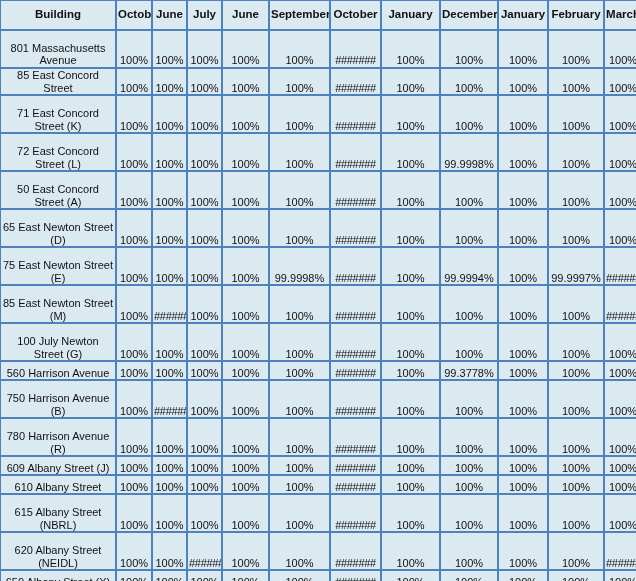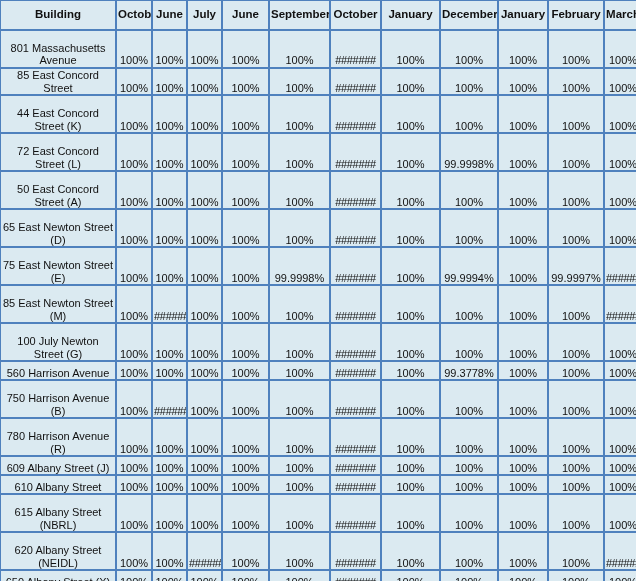--- a/index.html
+++ b/index.html
@@ -116,21 +116,21 @@
           <td class="val">100%</td>
           <td class="val">100%</td>
           <td class="val pink hash">#######</td>
           <td class="val">100%</td>
           <td class="val">100%</td>
           <td class="val">100%</td>
           <td class="val">100%</td>
           <td class="val">100%</td>
         </tr>
         <tr style="height: 38px;">
-          <td class="bldg">44 East Concord Street (K)</td>
+          <td class="bldg">71 East Concord Street (K)</td>
           <td class="val">100%</td>
           <td class="val">100%</td>
           <td class="val">100%</td>
           <td class="val">100%</td>
           <td class="val">100%</td>
           <td class="val pink hash">#######</td>
           <td class="val">100%</td>
           <td class="val">100%</td>
           <td class="val">100%</td>
           <td class="val">100%</td>

